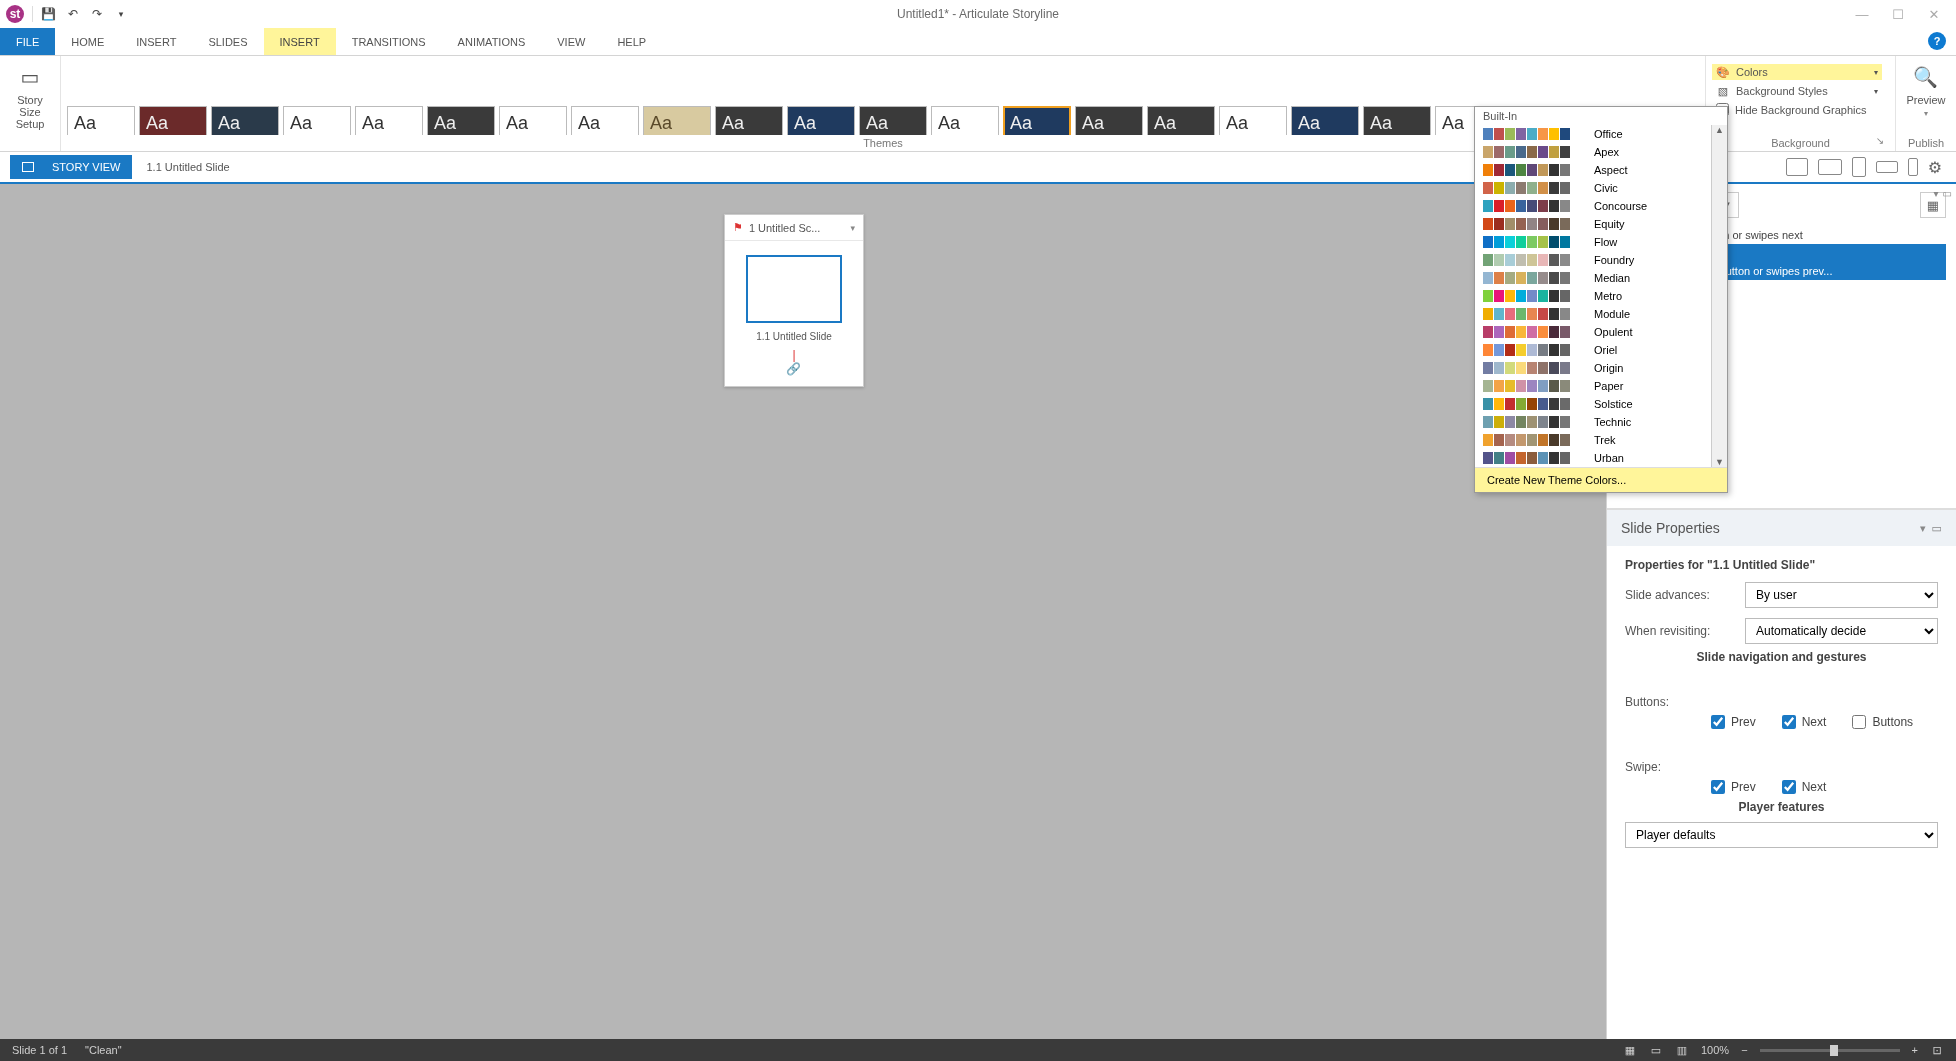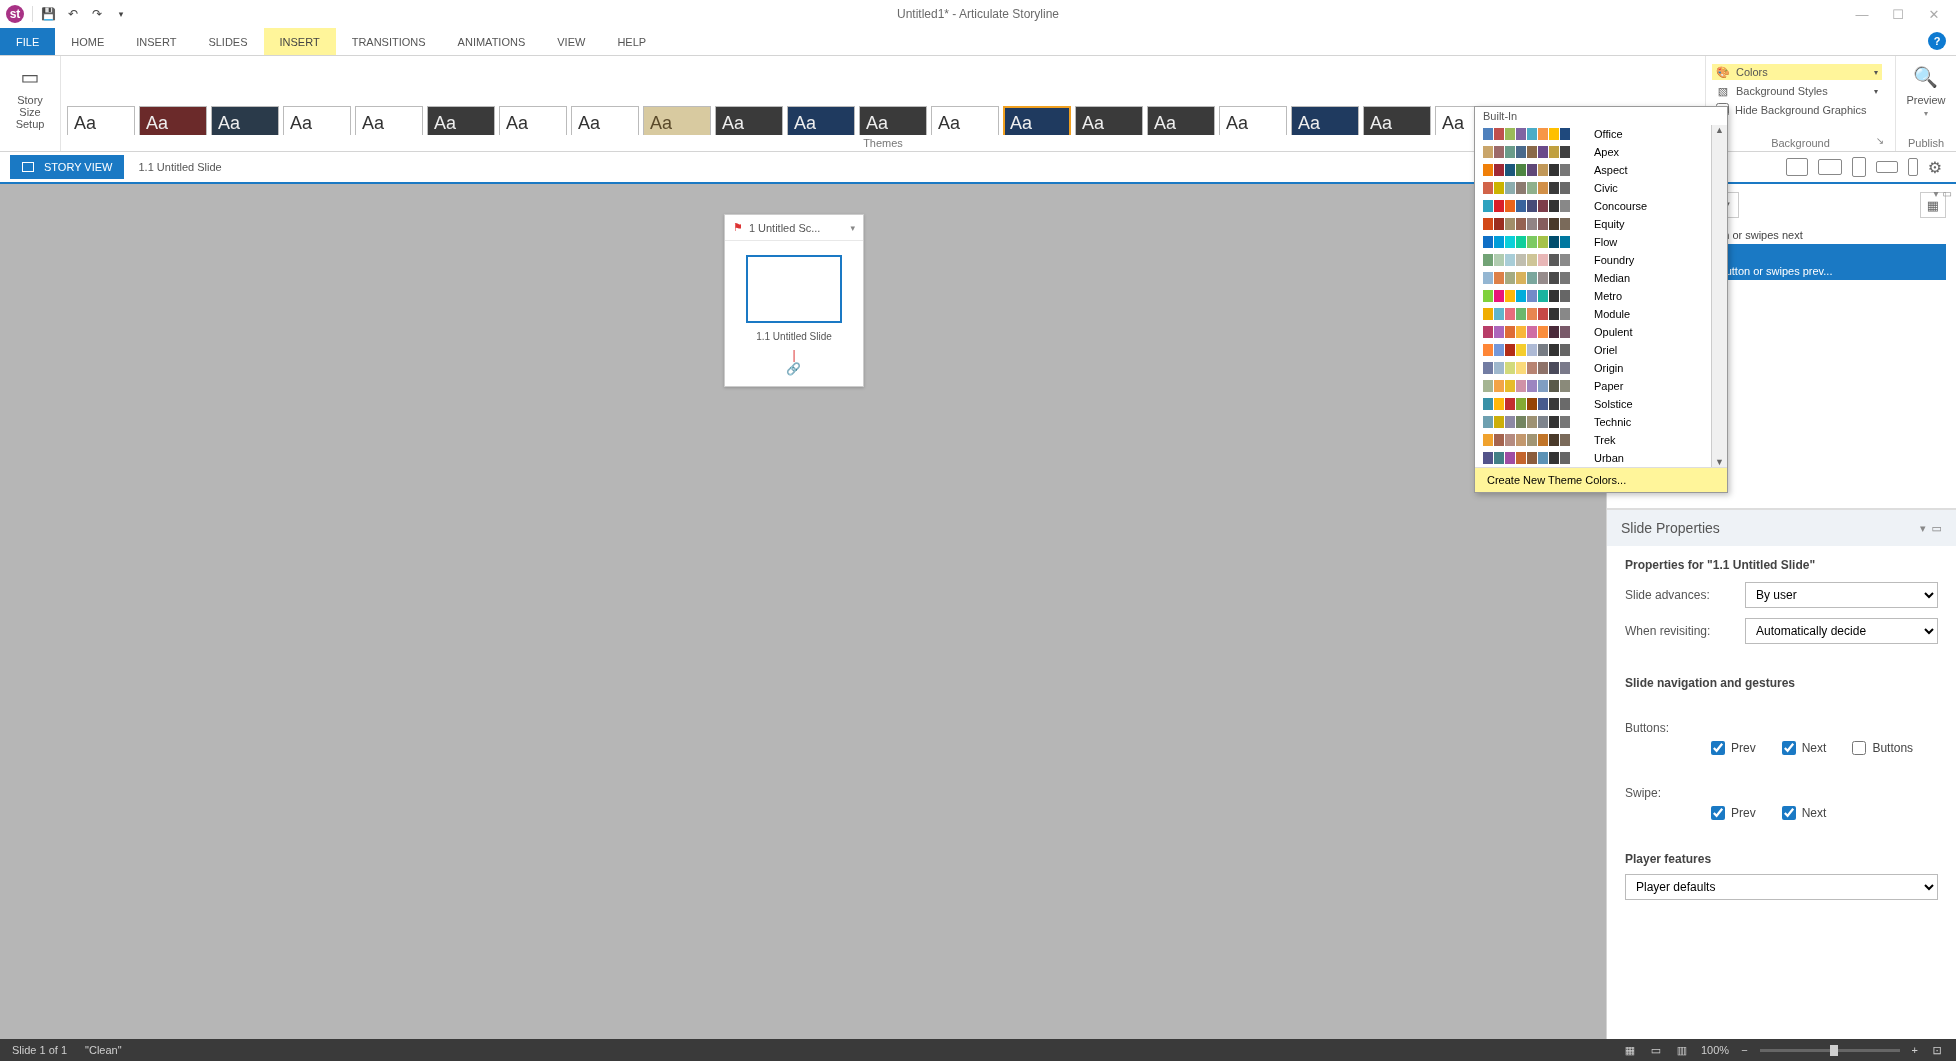--- a/index.html
+++ b/index.html
@@ -64,21 +64,21 @@
 .colors-dropdown .list { }
 .colors-dropdown .row { display: flex; align-items: center; gap: 24px; padding: 3px 8px; cursor: pointer; }
 .colors-dropdown .swatches { display: flex; gap: 1px; }
 .colors-dropdown .swatches span { width: 10px; height: 12px; }
 .colors-dropdown .footer-row { padding: 6px 12px; border-top: 1px solid #ddd; cursor: pointer; background: #fff59a; }
 .colors-dropdown .sb { position: absolute; right: 0; top: 0; bottom: 0; width: 16px; background: #f0f0f0; border-left: 1px solid #ccc; }
 .colors-dropdown .sb span { display: block; text-align: center; color: #666; font-size: 9px; }
 
 
 .viewbar { height: 32px; background: #fff; border-bottom: 2px solid #1a79c4; display: flex; align-items: center; padding-left: 10px; }
-.viewbar .sv-btn { background: #1a79c4; color: #fff; padding: 6px 12px; font-size: 11px; display: flex; align-items: center; gap: 10px; }
+.viewbar .sv-btn { background: #1a79c4; color: #fff; padding: 6px 12px; font-size: 11px; display: flex; align-items: center; gap: 18px; }
 .viewbar .sv-btn .boxico { width: 12px; height: 10px; border: 1px solid #fff; }
 .viewbar .slide-tab { padding: 6px 14px; font-size: 11px; color: #555; }
 .viewbar .device-icons { margin-left: auto; display: flex; gap: 10px; padding-right: 14px; align-items: center; }
 .viewbar .device-icons span { width: 22px; height: 18px; border: 1.5px solid #888; border-radius: 2px; cursor: pointer; }
 .viewbar .device-icons .gear { border: none; font-size: 16px; color: #666; width: auto; height: auto; }
 
 
 .main { position: absolute; top: 184px; left: 0; right: 0; bottom: 22px; display: flex; }
 .canvas { flex: 1; background: #b6b6b6; position: relative; }
 .scene-card { position: absolute; left: 724px; top: 30px; width: 140px; background: #fff; border: 1px solid #ccc; box-shadow: 0 1px 3px rgba(0,0,0,.2); }
@@ -101,21 +101,21 @@
 .triggers .collapse span { font-size: 10px; color: #888; cursor: pointer; }
 
 .slideprops { border-top: 1px solid #ddd; }
 .slideprops .sp-hdr { background: #eef2f6; padding: 10px 14px; font-size: 14px; color: #555; display: flex; align-items: center; }
 .slideprops .sp-hdr .ctl { margin-left: auto; display: flex; gap: 6px; color: #888; font-size: 11px; }
 .slideprops .sp-body { padding: 12px 18px; font-size: 12px; color: #444; }
 .slideprops .sp-body b { font-weight: 600; font-size: 12px; }
 .slideprops .frow { display: flex; align-items: center; gap: 10px; margin-top: 10px; }
 .slideprops .frow label { width: 110px; color: #555; }
 .slideprops select { flex: 1; height: 26px; border: 1px solid #bbb; padding: 0 6px; font-size: 12px; background: #fff; }
-.slideprops .sect { margin-top: 32px; font-weight: 600; }
+.slideprops .sect { margin-top: 6px; font-weight: 600; text-align: center; }
 .slideprops .chkrow { display: flex; align-items: center; gap: 26px; margin-top: 10px; }
 .slideprops .chkrow .lab { width: 60px; color: #555; }
 .slideprops .chkrow .cb { display: flex; align-items: flex-start; gap: 6px; margin-top: 41px; }
 .slideprops .chkrow .cb input { accent-color: #1a79c4; width: 14px; height: 14px; }
 
 
 .statusbar { position: absolute; bottom: 0; left: 0; right: 0; height: 22px; background: #3a3a3a; color: #cfcfcf; font-size: 11px; display: flex; align-items: center; padding: 0 12px; gap: 18px; }
 .statusbar .right { margin-left: auto; display: flex; align-items: center; gap: 12px; }
 .statusbar .zoom-track { width: 140px; height: 3px; background: #666; position: relative; }
 .statusbar .zoom-track .thumb { position: absolute; left: 50%; top: -4px; width: 8px; height: 11px; background: #cfcfcf; }

